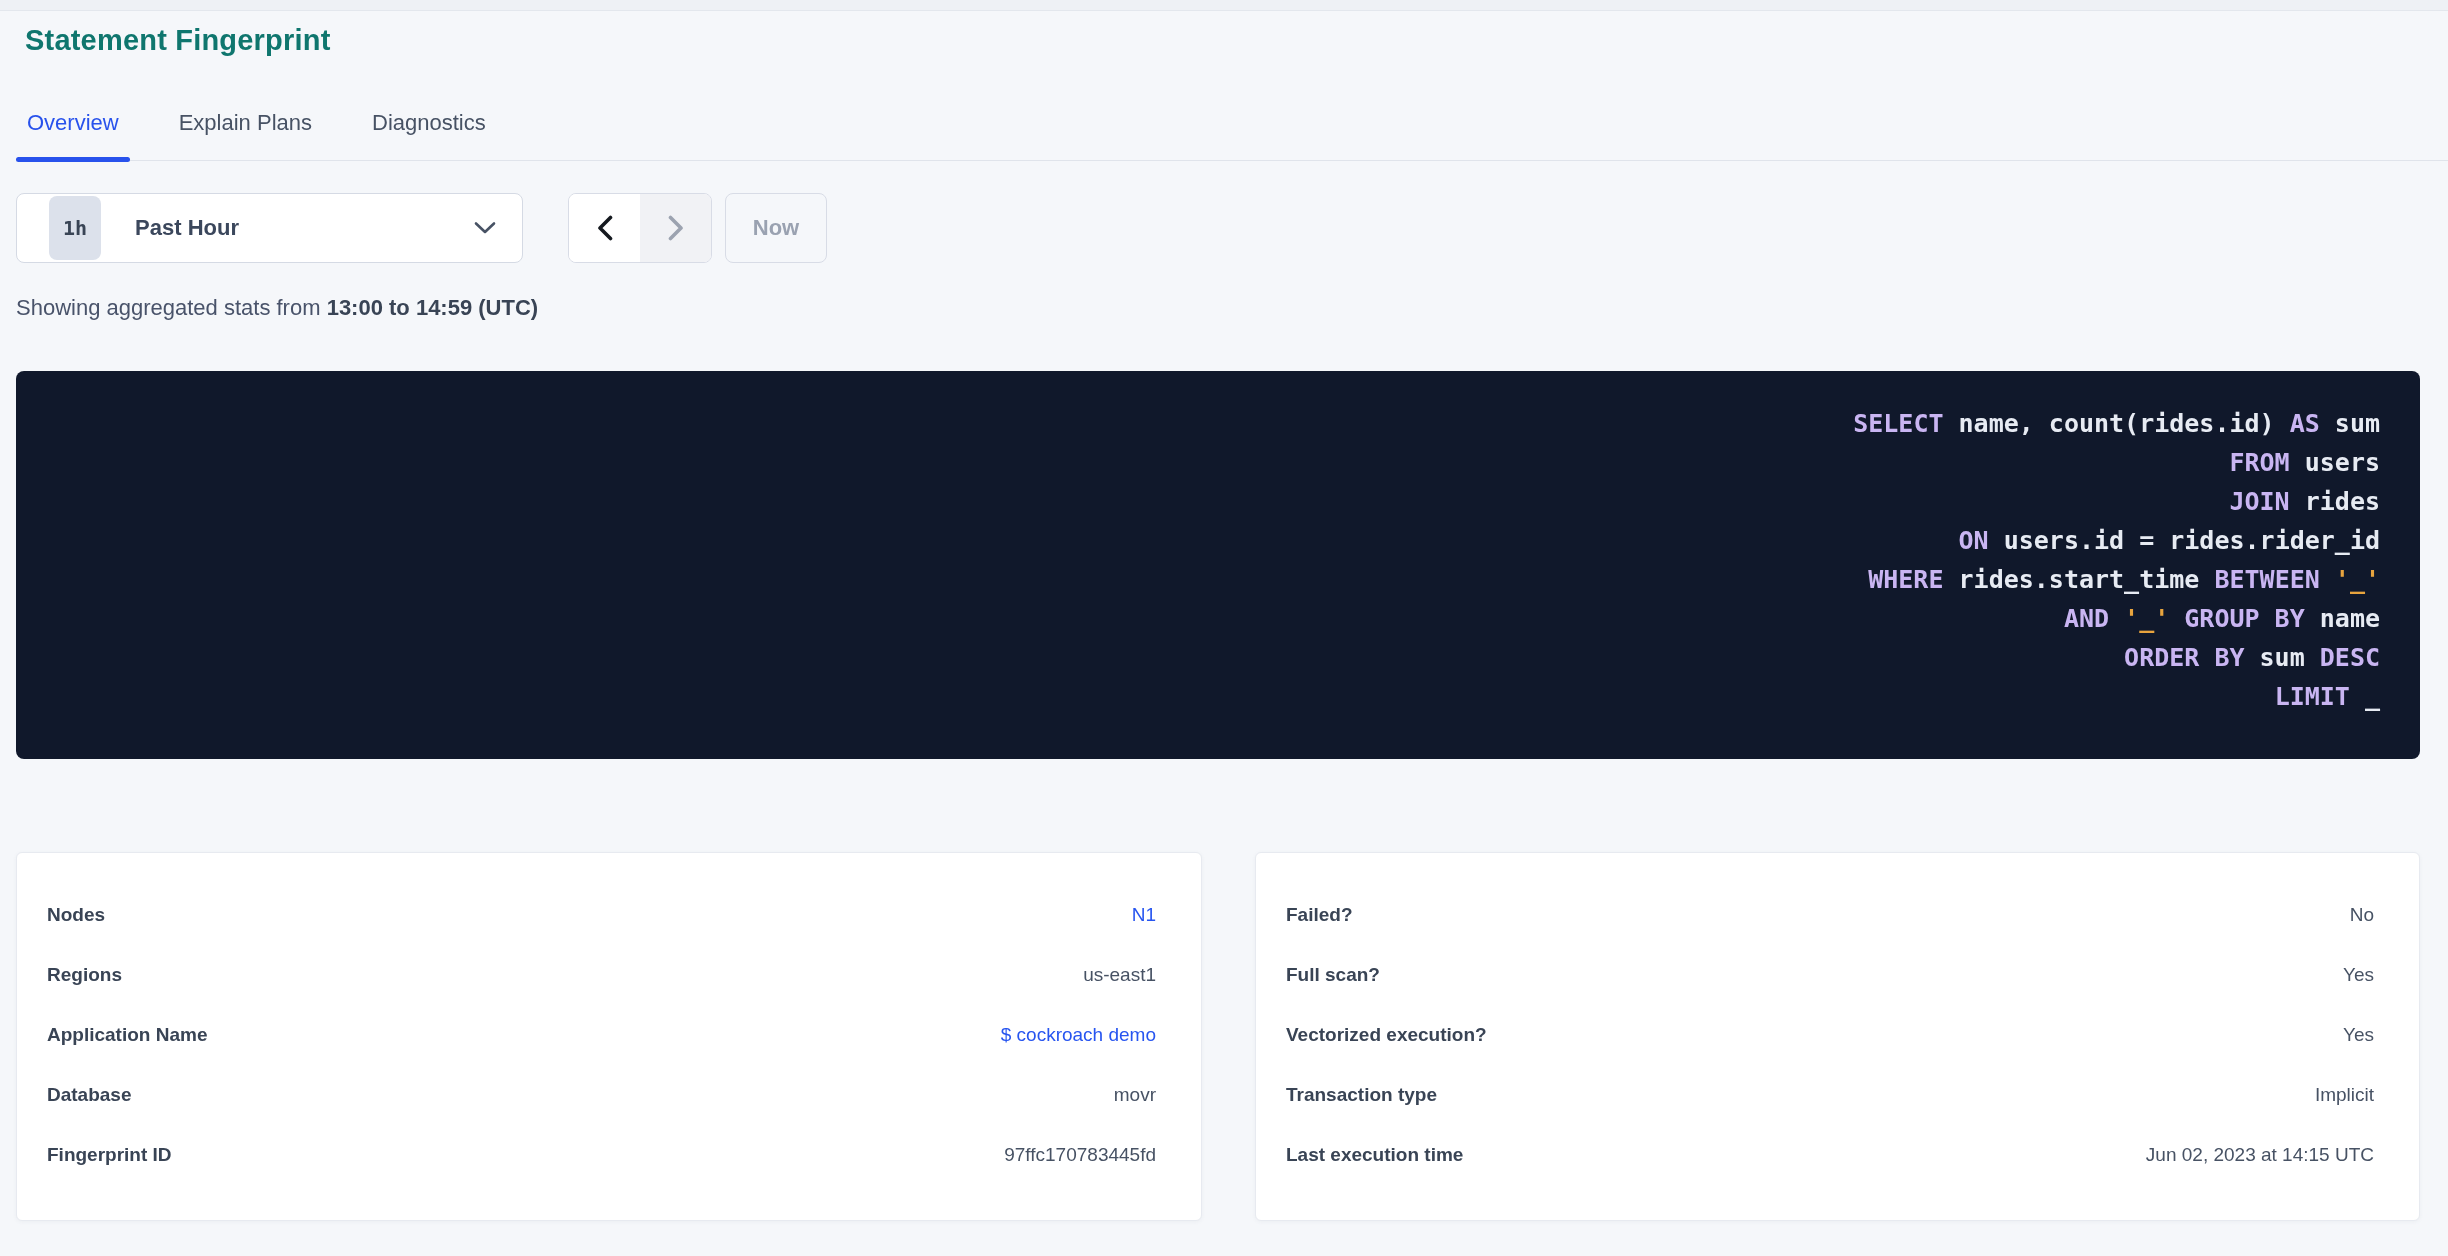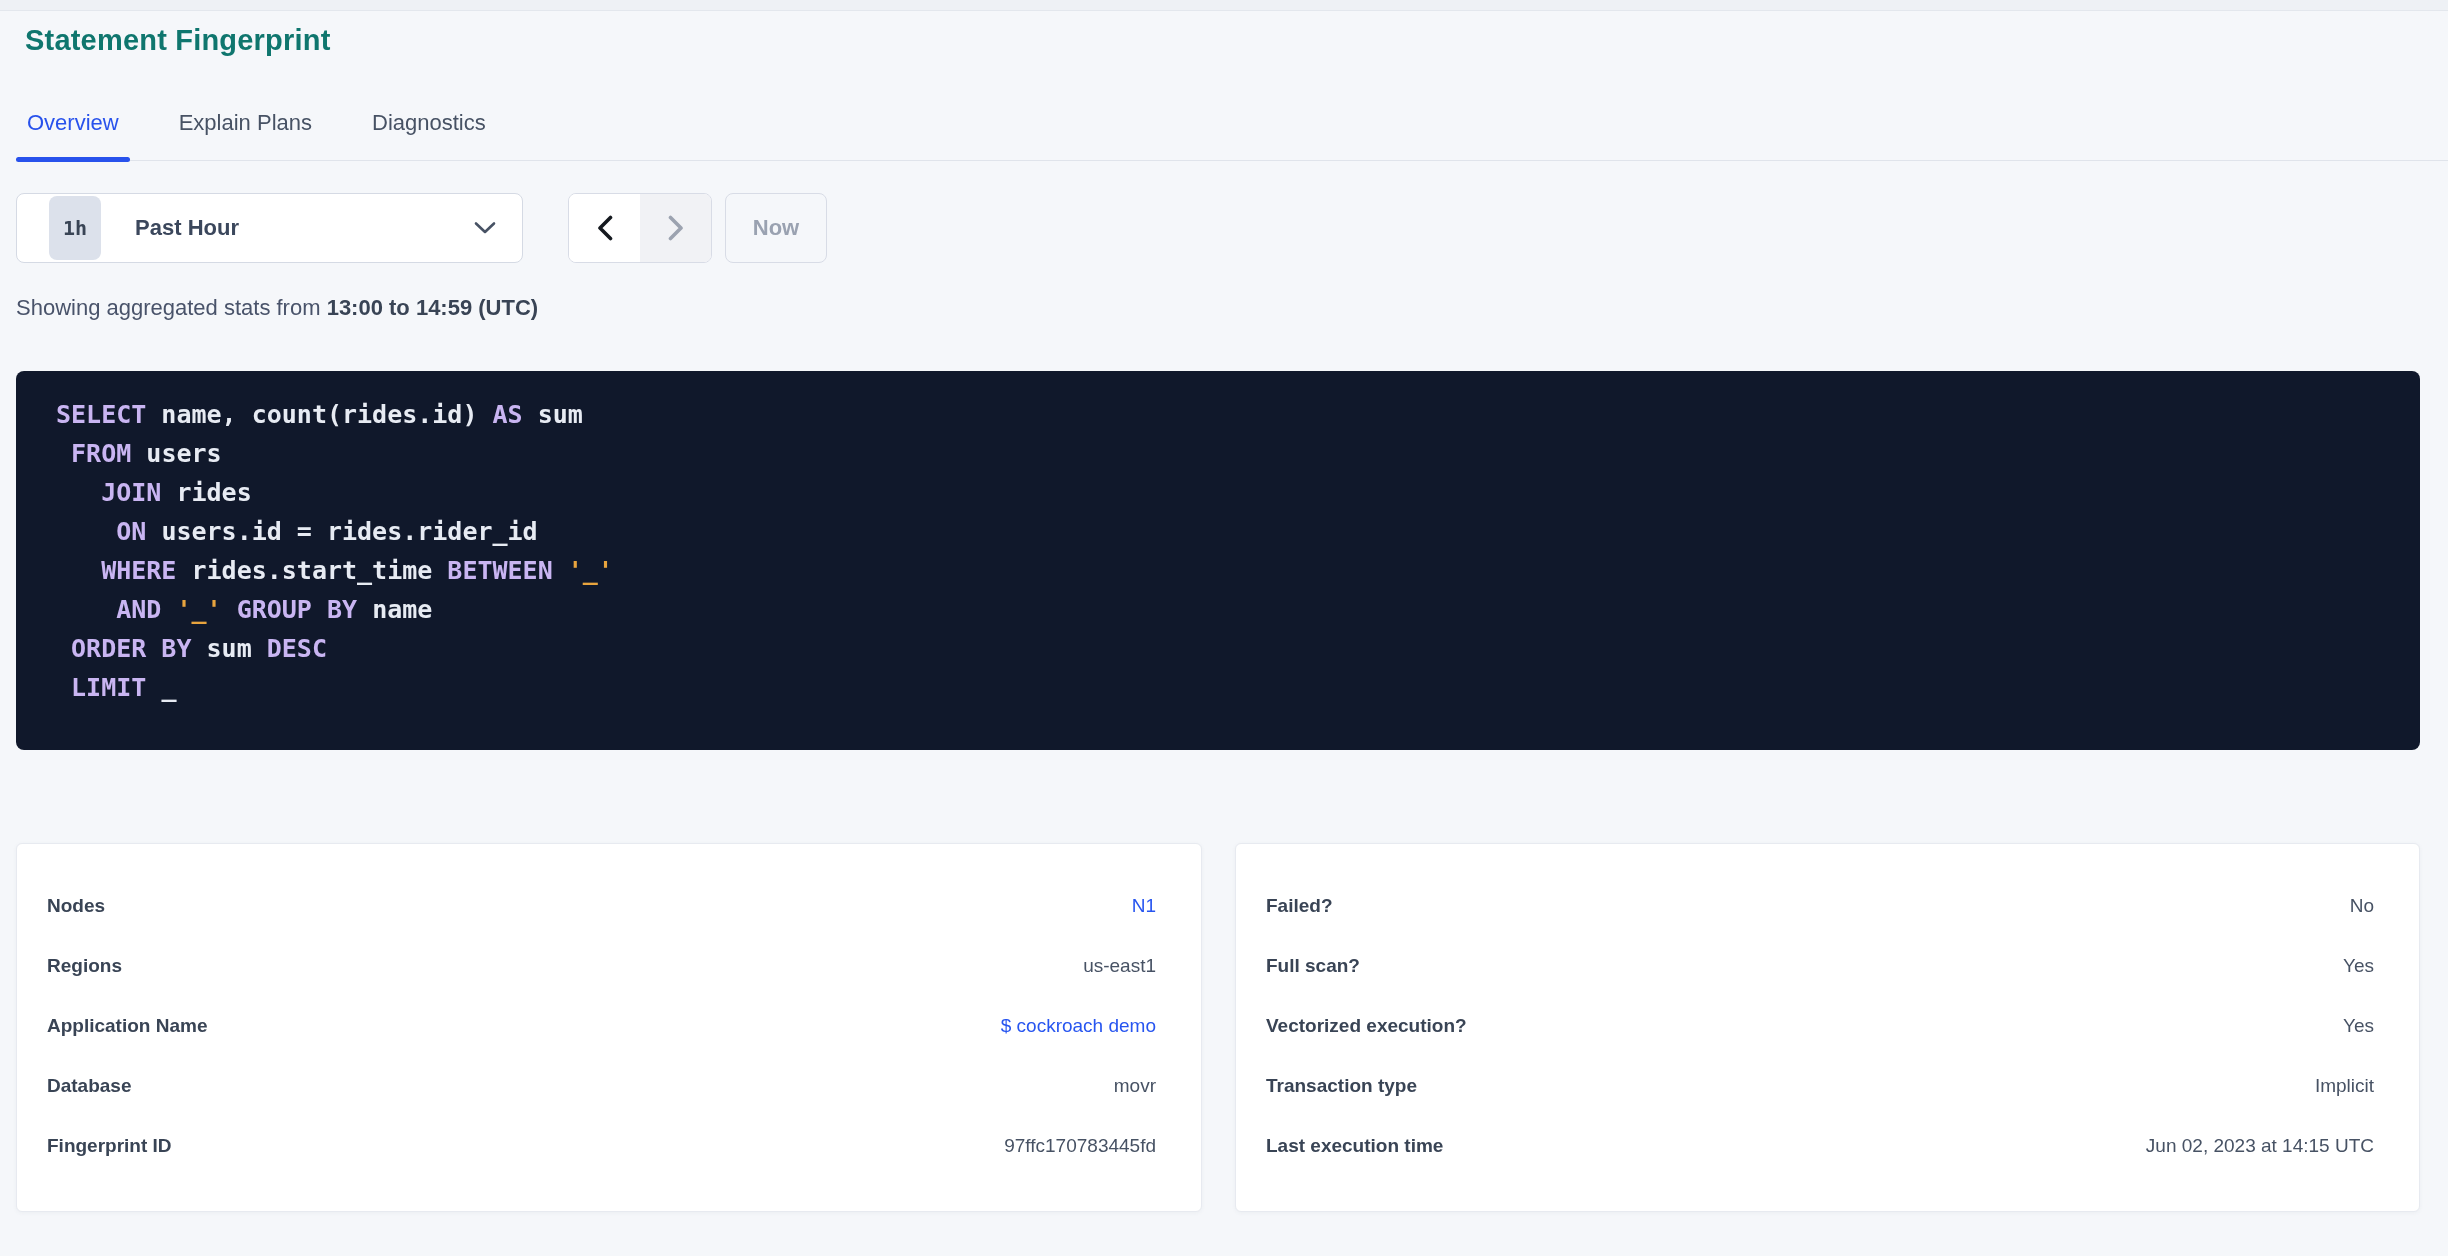--- a/index.html
+++ b/index.html
@@ -53,32 +53,33 @@
     display:flex; align-items:center; justify-content:center; cursor:pointer;
   }
 
   
   .stats { margin:32px 0 0 16px; font-size:22px; line-height:26px; color:#49536A; }
   .stats b { color:#394455; font-weight:700; }
 
   
   .sql-box {
     margin:50px 28px 0 16px; background:#10182B; border-radius:8px;
-    padding:24px 40px 43px 40px;
+    padding:33px 40px 43px 40px;
+    text-align:right;
   }
   .sql-box pre {
     margin:0; font-family:"DejaVu Sans Mono", monospace;
     font-size:25px; line-height:39px; font-weight:600; color:#E7EBF3; white-space:pre;
   }
   .sql-box .kw  { color:#C9B5F2; }
   .sql-box .str { color:#E8A43E; }
   .sql-box .id  { color:#E7EBF3; }
 
   
-  .cards { display:flex; margin:93px 28px 0 16px; gap:33px; }
+  .cards { display:flex; margin:93px 28px 0 16px; gap:53px; }
   .card {
     background:#FFFFFF; border:1px solid #E7EAF0; border-radius:6px;
     box-shadow:0 1px 4px rgba(60,70,90,0.05);
     padding:32px 45px 35px 30px;
   }
   .card.left  { width:1186px; }
   .card.right { flex:1; }
   .crow { display:flex; justify-content:space-between; align-items:center; height:60px; }
   .crow-label { font-size:19px; font-weight:700; color:#394455; }
   .crow-value { font-size:19px; color:#475264; text-decoration:none; }

